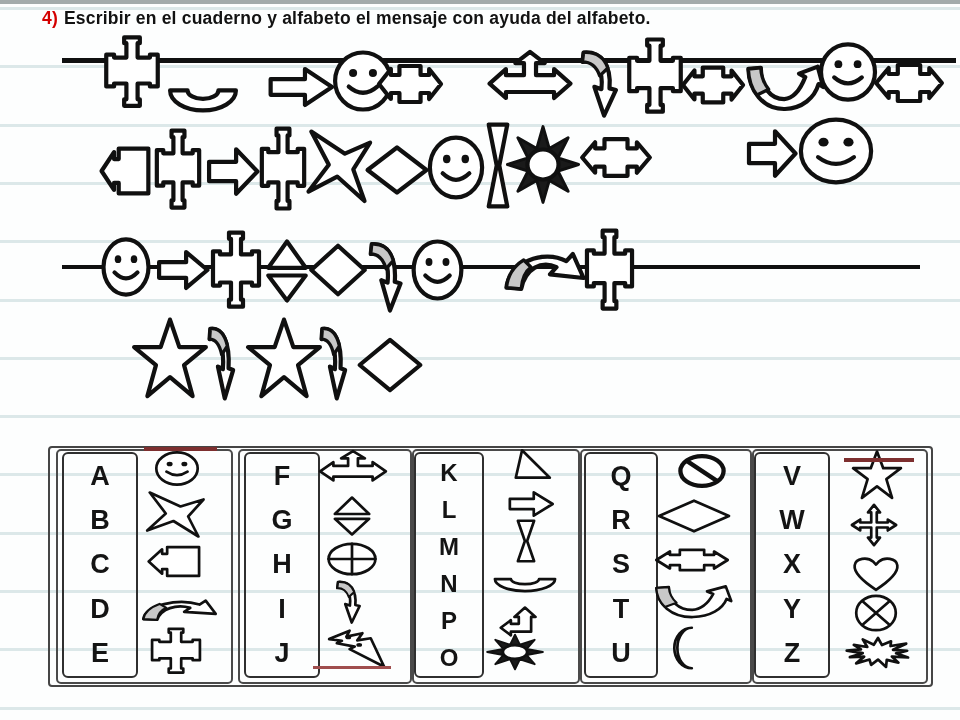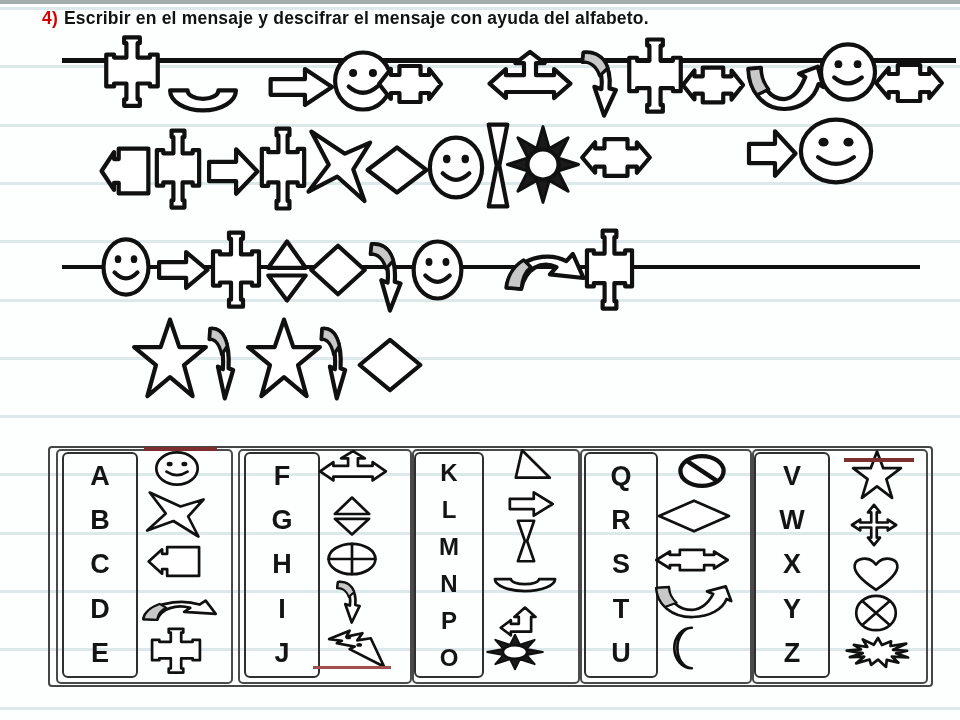--- a/index.html
+++ b/index.html
@@ -37,21 +37,21 @@
     <div class="rule" style="top: 357px; background: rgb(220, 232, 233);"></div>
     <div class="rule" style="top: 415px; background: rgb(220, 232, 233);"></div>
     <div class="rule" style="top: 473px; background: rgb(220, 232, 233);"></div>
     <div class="rule" style="top: 532px; background: rgb(220, 232, 233);"></div>
     <div class="rule" style="top: 590px; background: rgb(220, 232, 233);"></div>
     <div class="rule" style="top: 648px; background: rgb(220, 232, 233);"></div>
     <div class="rule" style="top: 707px; background: rgb(220, 232, 233);"></div>
   </div>
 
 <h1 class="title">
-  <span class="tnum" style="color: rgb(212, 0, 0);">4)</span><span class="ttext">Escribir en el mensaje y descifrar el mensaje con ayuda del alfabeto.</span>
+  <span class="tnum" style="color: rgb(212, 0, 0);">4)</span><span class="ttext">Escribir en el cuaderno y alfabeto el mensaje con ayuda del alfabeto.</span>
 </h1>
 
 <div id="message">
     <div class="msgline" style="left: 62px; top: 58px; width: 894px; height: 5px;"></div>
     <div class="sym" style="left: 104px; top: 36px; width: 56px; height: 72px;">
       <svg viewBox="0 0 100 100" preserveAspectRatio="none" xmlns="http://www.w3.org/2000/svg">
         <path d="M36,2 H64 V10 H60 V30 H82 V26 H96 V70 H82 V66 H60 V88 H64 V97 H36 V88 H40 V66 H18 V70 H4 V26 H18 V30 H40 V10 H36 Z" fill="#ffffff" stroke="#101010" stroke-width="4.2" stroke-linejoin="round" vector-effect="non-scaling-stroke"></path>
       </svg>
     </div>
     <div class="sym" style="left: 168px; top: 72px; width: 70px; height: 40px;">

